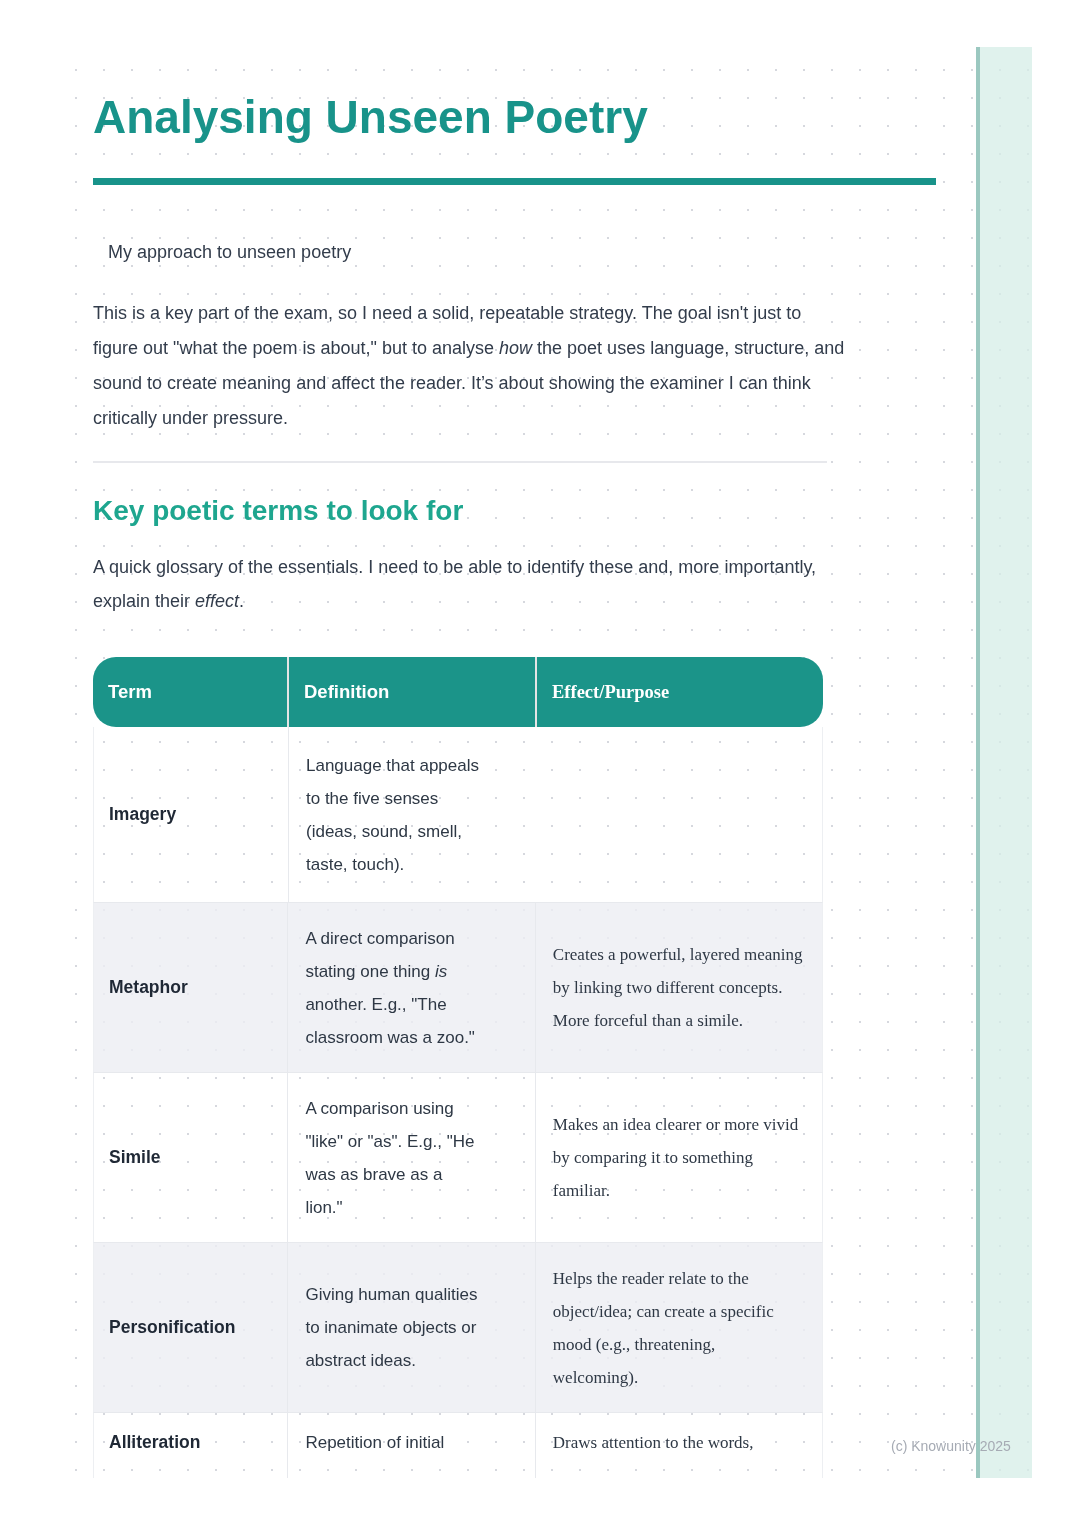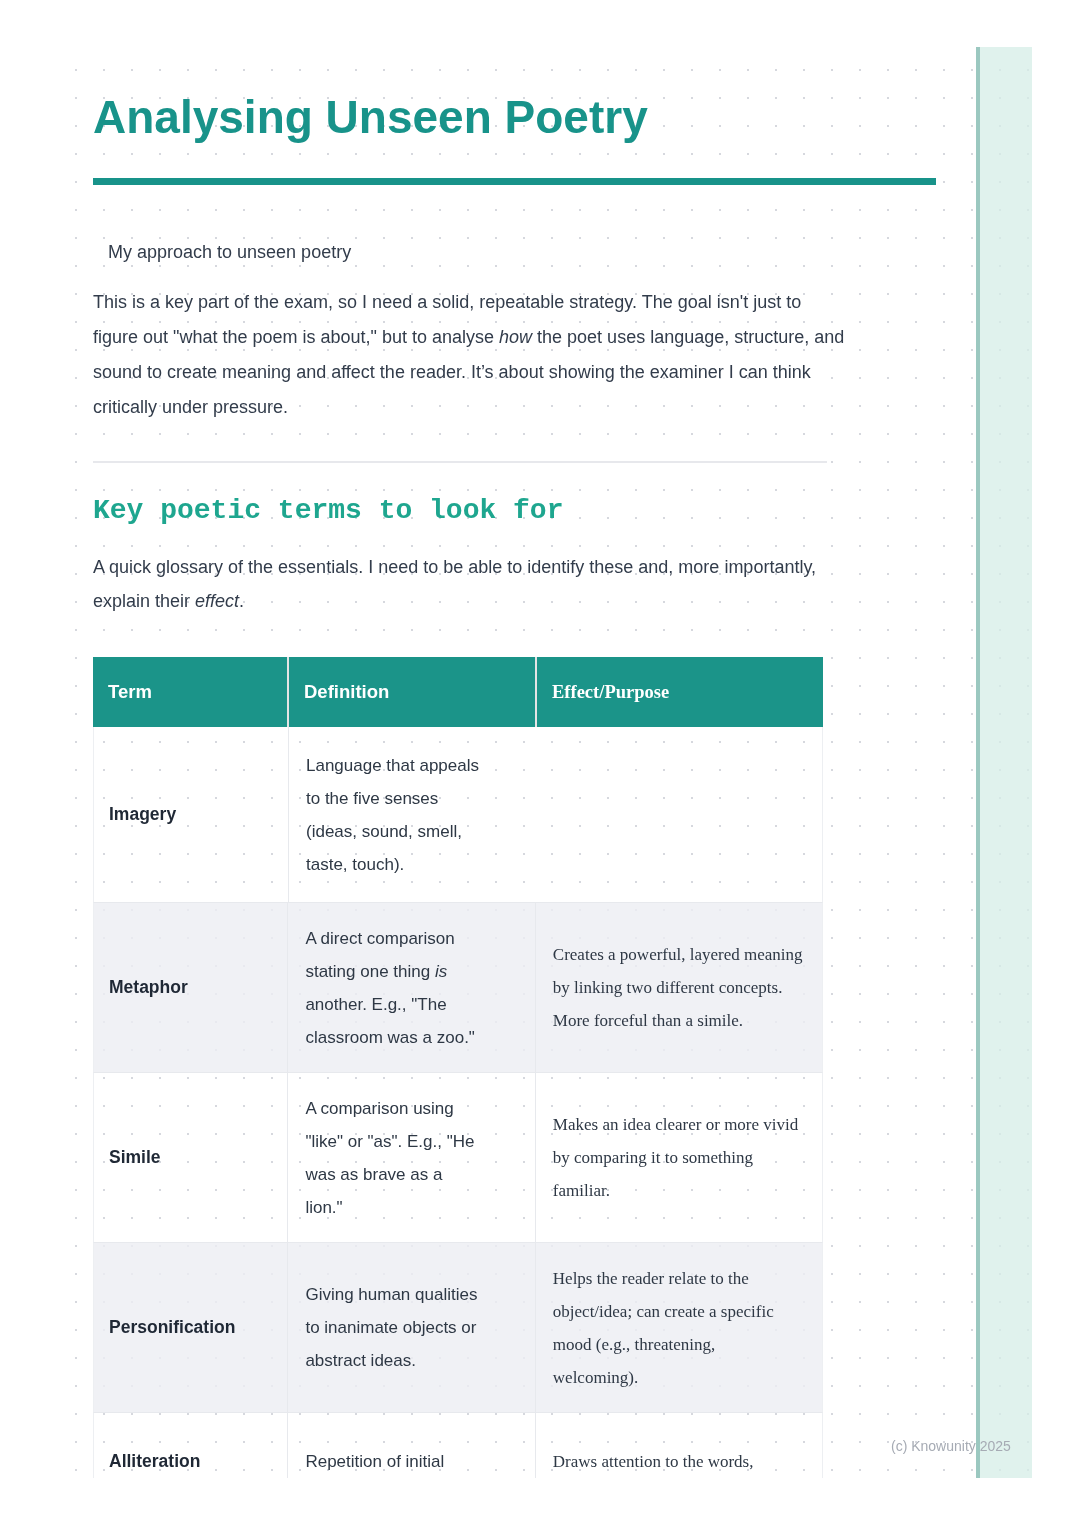--- a/index.html
+++ b/index.html
@@ -62,21 +62,21 @@
     margin: 4px;
     width: 760px;
     font-size: 18px;
     line-height: 35px;
     color: #323c4b;
     z-index: 2;
   }
   .body-para {
     position: absolute;
     left: 38px;
-    top: 238px;
+    top: 249px;
     margin: 0;
     width: 752px;
     font-size: 18px;
     line-height: 35px;
     color: #323c4b;
     z-index: 2;
   }
   .divider {
     position: absolute;
     left: 38px;
@@ -92,21 +92,20 @@
     position: absolute;
     left: 38px;
     top: 446px;
     margin: 0;
     width: 760px;
     font-size: 28px;
     line-height: 36px;
     font-weight: 700;
     color: #1ea68f;
     z-index: 2;
-    font-family: Liberation Mono, monospace;
   }
   .section-desc {
     position: absolute;
     left: 38px;
     top: 503px;
     margin: 0;
     width: 758px;
     font-size: 18px;
     line-height: 34px;
     color: #323c4b;
@@ -123,20 +122,21 @@
   }
   .trow, .thead {
     display: flex;
     flex-direction: row;
     width: 730px;
     box-sizing: border-box;
   }
   .thead {
     background: #1b9489;
     height: 70px;
+    border-radius: 23px;
   }
   .th {
     box-sizing: border-box;
     display: flex;
     align-items: center;
     color: #ffffff;
     font-weight: 700;
     font-size: 18.5px;
     padding-left: 15px;
   }
@@ -164,21 +164,21 @@
   }
   .td + .td { border-left: 1px solid #e7e9ed; }
   .td.term {
     font-weight: 700;
     font-size: 17.5px;
     color: #1f2835;
     padding-left: 15px;
   }
   .td.def { padding-left: 17px; padding-right: 52px; }
   .td.eff { padding-left: 17px; padding-right: 18px; }
-  .r5 .td { justify-content: flex-start; padding-top: 32px; }
+  .r5 .td { justify-content: flex-start; padding-top: 13px; }
 
   .watermark {
     position: absolute;
     left: 836px;
     top: 1391px;
     font-size: 14px;
     color: #a6abb4;
     white-space: nowrap;
     z-index: 3;
   }

